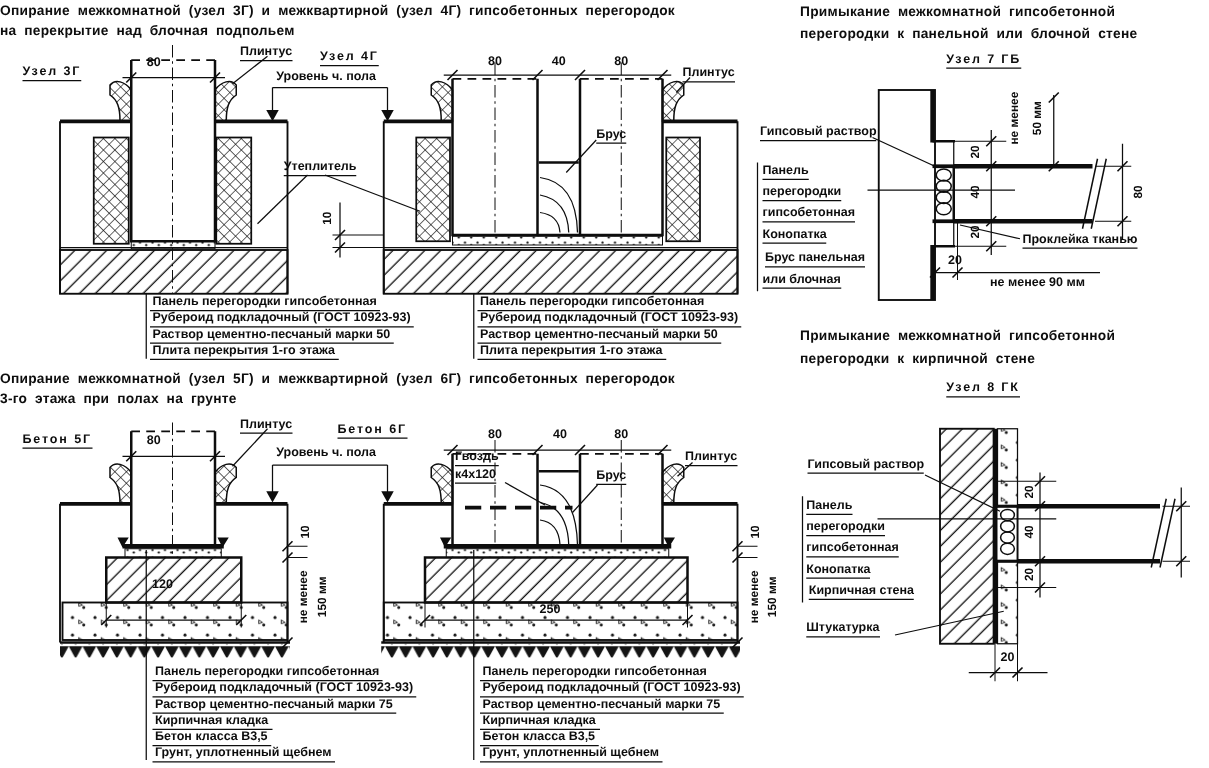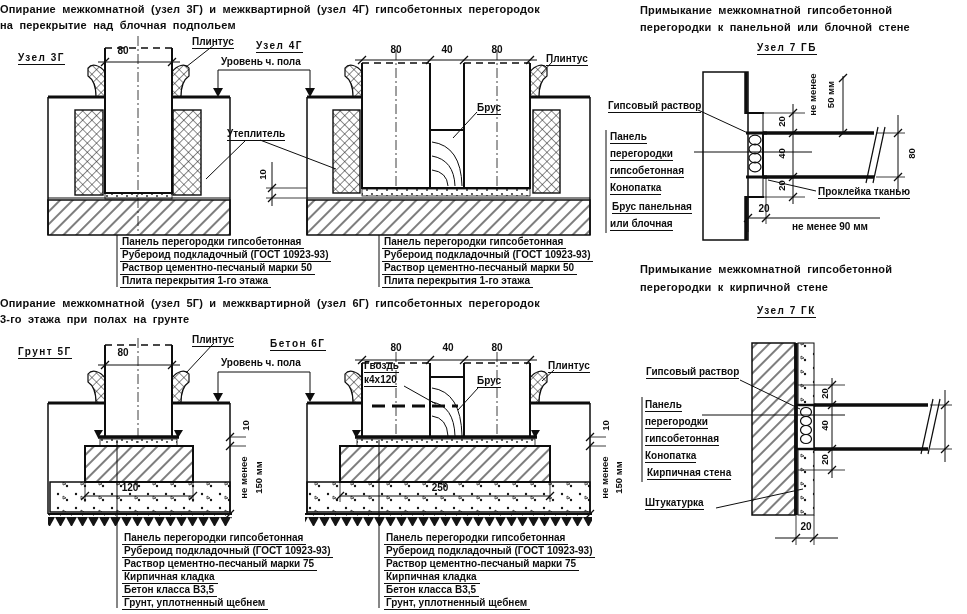--- a/index.html
+++ b/index.html
@@ -333,33 +333,33 @@
 <span class="t c" style="left:752px;top:203px;width:24px">20</span>
 <span class="t v c" style="left:751px;top:116px">20</span>
 <span class="t v c" style="left:751px;top:148px">40</span>
 <span class="t v c" style="left:751px;top:180px">20</span>
 <span class="t v c" style="left:881px;top:148px">80</span>
 <span class="t v c" style="left:782px;top:89px">не менее</span>
 <span class="t v c" style="left:800px;top:89px">50 мм</span>
 
 <div class="title" style="left:0;top:297px;width:650px">Опирание межкомнатной (узел 5Г) и межквартирной (узел 6Г) гипсобетонных перегородок</div>
 <div class="title" style="left:0;top:313px;width:650px">3-го этажа при полах на грунте</div>
-<span class="t node u" style="left:18px;top:346px">Грунт 5Г</span>
+<span class="t node u" style="left:18px;top:346px">Бетон 5Г</span>
 <span class="t node u" style="left:270px;top:338px">Бетон 6Г</span>
 <span class="t c" style="left:108px;top:347px;width:30px">80</span>
 <span class="t u" style="left:192px;top:334px">Плинтус</span>
 <span class="t" style="left:221px;top:357px">Уровень ч. пола</span>
 <span class="t c" style="left:381px;top:342px;width:30px">80</span>
 <span class="t c" style="left:433px;top:342px;width:30px">40</span>
 <span class="t c" style="left:482px;top:342px;width:30px">80</span>
 <span class="t u" style="left:364px;top:360px">Гвоздь</span>
 <span class="t u" style="left:364px;top:374px">к4х120</span>
 <span class="t u" style="left:477px;top:375px">Брус</span>
 <span class="t u" style="left:548px;top:360px">Плинтус</span>
-<span class="t c" style="left:115px;top:482px;width:30px">120</span>
+<span class="t c" style="left:115px;top:462px;width:30px">120</span>
 <span class="t c" style="left:425px;top:482px;width:30px">250</span>
 <span class="t v c" style="left:215px;top:420px">10</span>
 <span class="t v c" style="left:213px;top:472px">не менее</span>
 <span class="t v c" style="left:228px;top:472px">150 мм</span>
 <span class="t v c" style="left:575px;top:420px">10</span>
 <span class="t v c" style="left:574px;top:472px">не менее</span>
 <span class="t v c" style="left:588px;top:472px">150 мм</span>
 <div class="row" style="left:122px;top:532px">Панель перегородки гипсобетонная</div>
 <div class="row" style="left:122px;top:545px">Рубероид подкладочный (ГОСТ 10923-93)</div>
 <div class="row" style="left:122px;top:558px">Раствор цементно-песчаный марки 75</div>
@@ -368,21 +368,21 @@
 <div class="row" style="left:122px;top:597px">Грунт, уплотненный щебнем</div>
 <div class="row" style="left:384px;top:532px">Панель перегородки гипсобетонная</div>
 <div class="row" style="left:384px;top:545px">Рубероид подкладочный (ГОСТ 10923-93)</div>
 <div class="row" style="left:384px;top:558px">Раствор цементно-песчаный марки 75</div>
 <div class="row" style="left:384px;top:571px">Кирпичная кладка</div>
 <div class="row" style="left:384px;top:584px">Бетон класса В3,5</div>
 <div class="row" style="left:384px;top:597px">Грунт, уплотненный щебнем</div>
 
 <div class="title" style="left:640px;top:263px;width:327px">Примыкание межкомнатной гипсобетонной</div>
 <div class="title" style="left:640px;top:281px;width:327px">перегородки к кирпичной стене</div>
-<span class="t node u" style="left:757px;top:305px">Узел 7 ГК</span>
+<span class="t node u" style="left:757px;top:305px">Узел 8 ГК</span>
 <span class="t u" style="left:646px;top:366px">Гипсовый раствор</span>
 <span class="t u" style="left:645px;top:399px">Панель</span>
 <span class="t u" style="left:645px;top:416px">перегородки</span>
 <span class="t u" style="left:645px;top:433px">гипсобетонная</span>
 <span class="t u" style="left:645px;top:450px">Конопатка</span>
 <span class="t u" style="left:647px;top:467px">Кирпичная стена</span>
 <span class="t u" style="left:645px;top:497px">Штукатурка</span>
 <span class="t c" style="left:794px;top:521px;width:24px">20</span>
 <span class="t v c" style="left:794px;top:388px">20</span>
 <span class="t v c" style="left:794px;top:420px">40</span>

